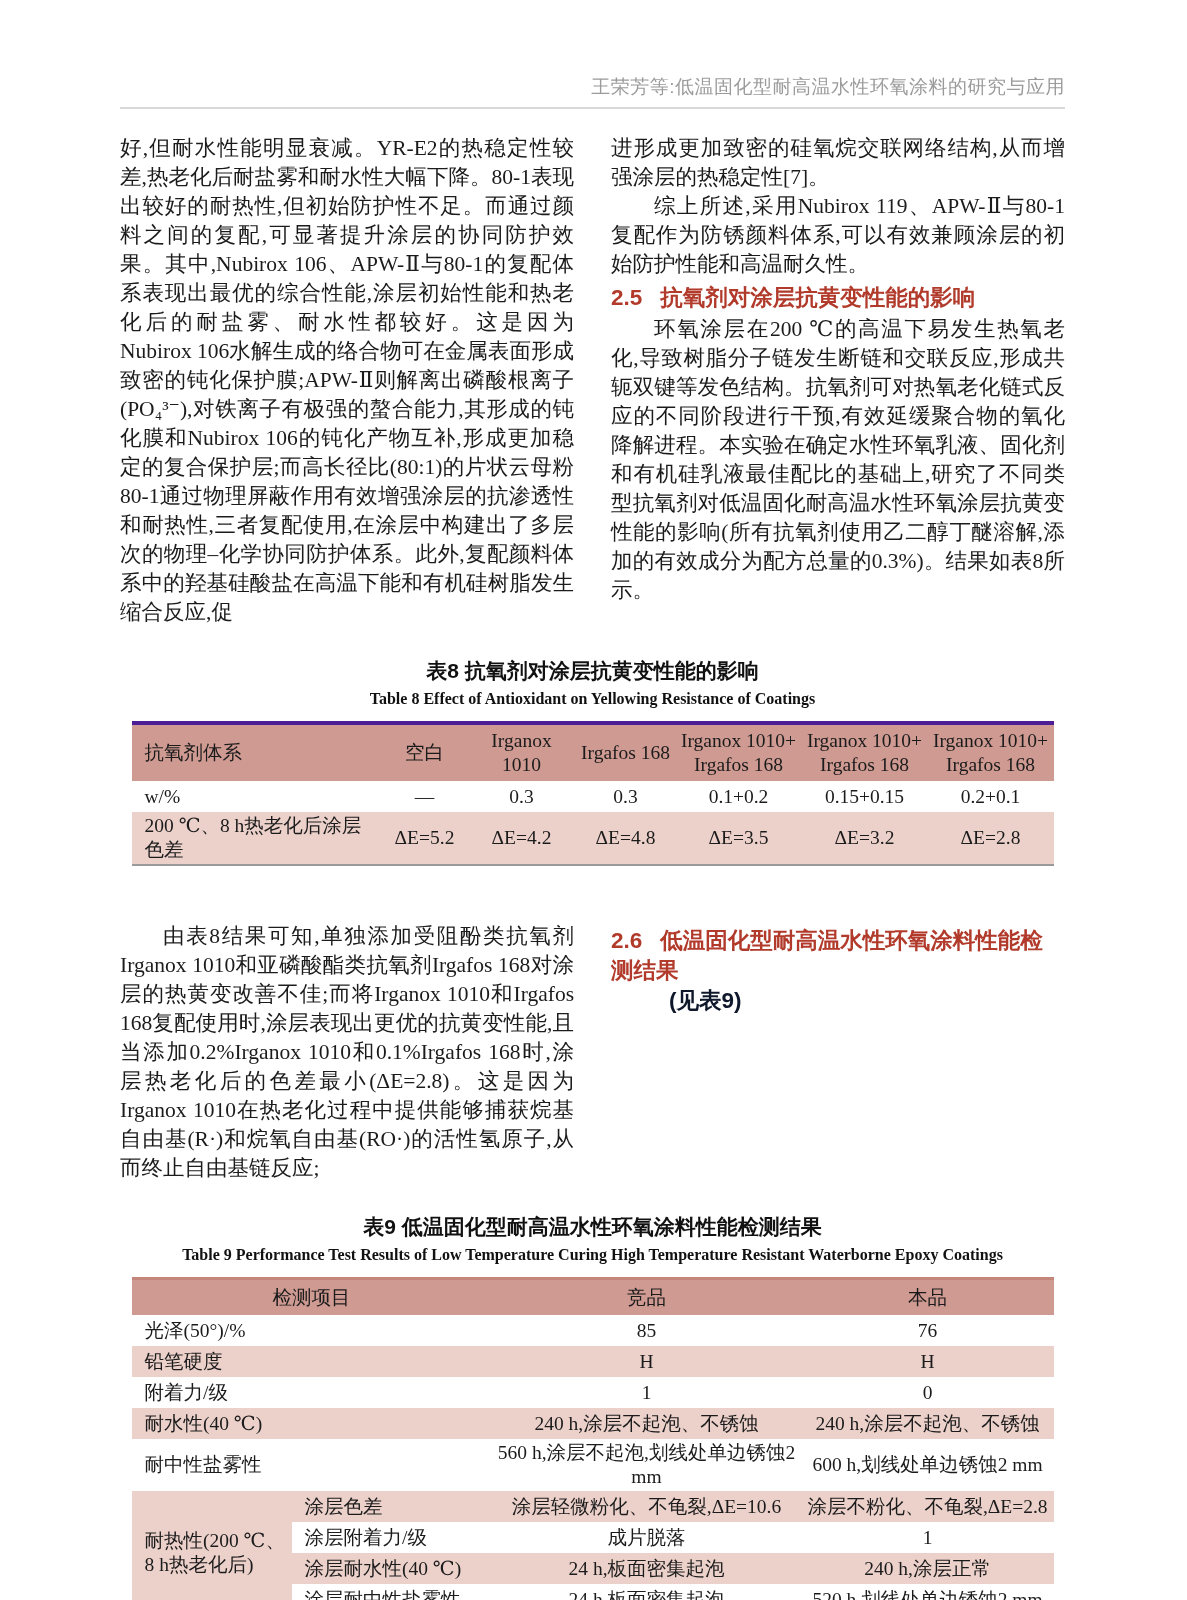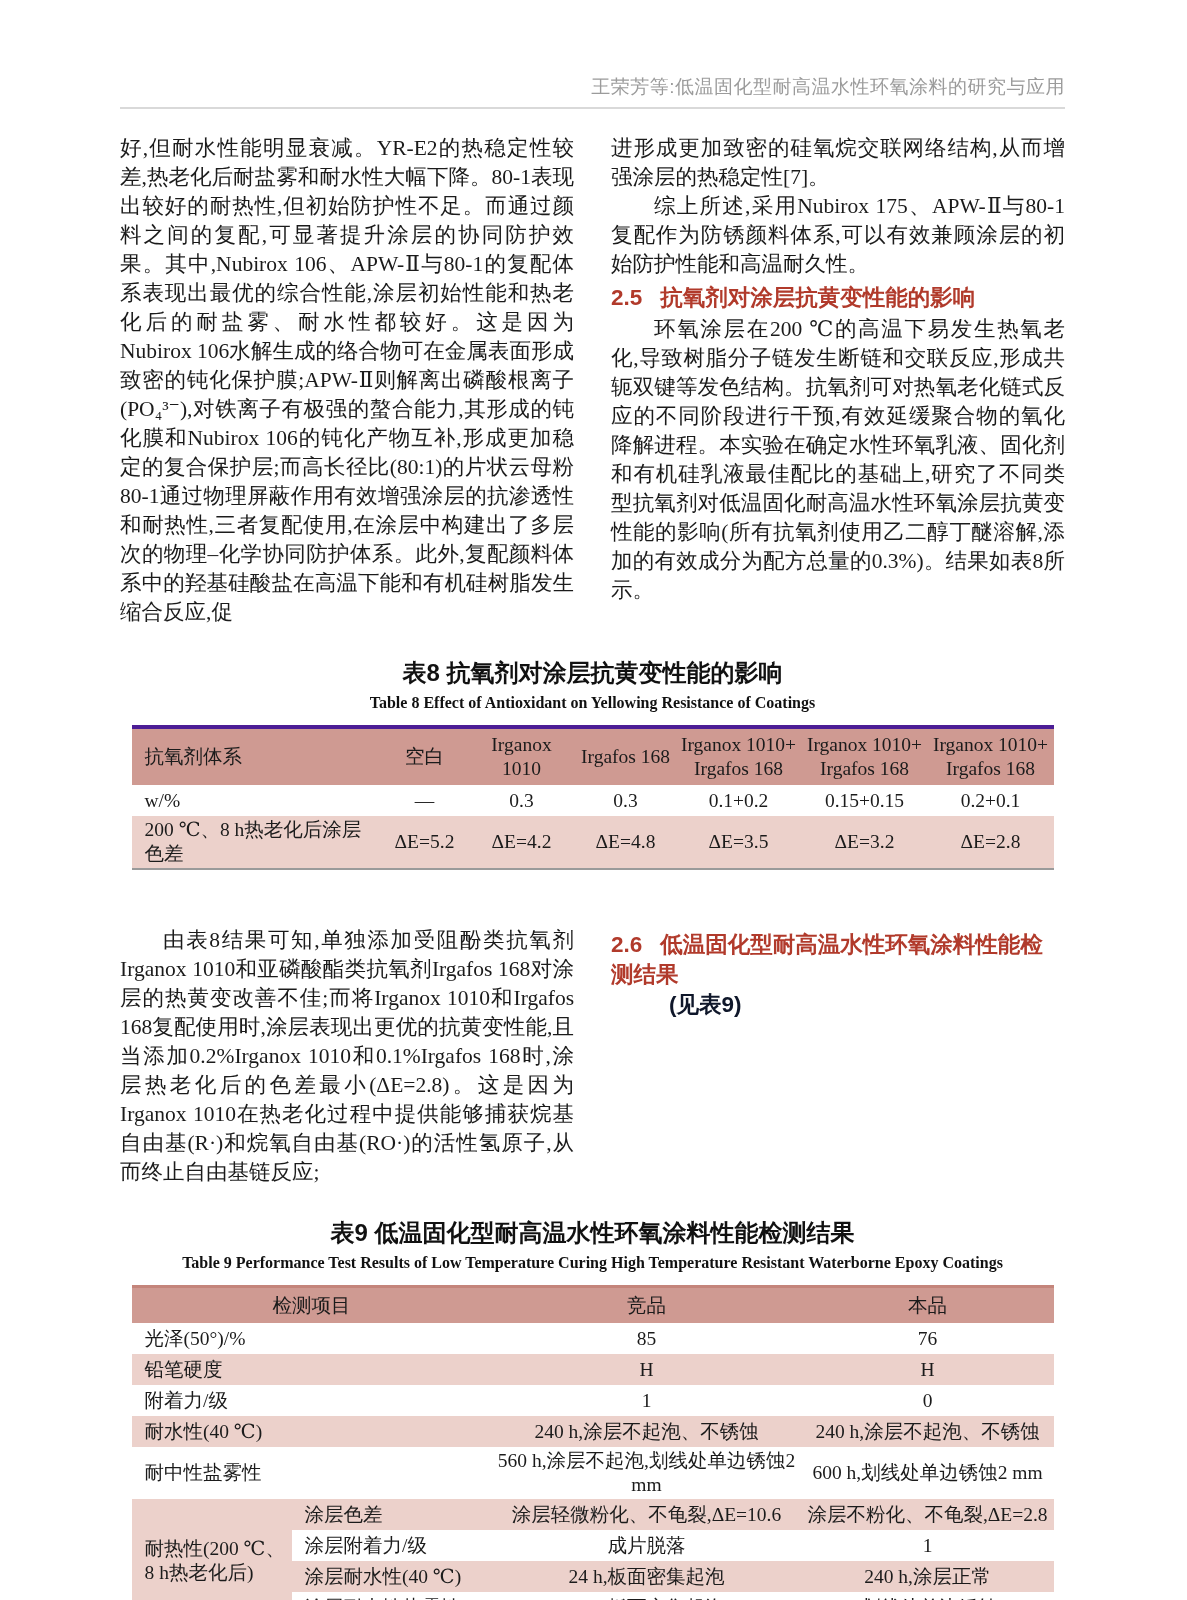--- a/index.html
+++ b/index.html
@@ -27,21 +27,21 @@
   .sec-heading{margin:4px 0 2px 0;
     font-family:"Liberation Sans","DejaVu Sans",sans-serif;
     font-size:22.5px;line-height:30px;font-weight:bold;color:#b13a2b;}
   .sec-heading .sec-num{margin-right:18px;}
   .sec-sub{display:block;padding-left:58px;font-family:"Liberation Sans","DejaVu Sans",sans-serif;
     font-size:22.5px;line-height:30px;font-weight:bold;color:#0f172a;}
 
   
   .table-block{margin-top:30px;}
   .tbl-title-zh{text-align:center;font-family:"Liberation Sans","DejaVu Sans",sans-serif;
-    font-weight:bold;font-size:24px;color:#111;}
+    font-weight:bold;font-size:21px;color:#111;}
   .tbl-title-en{text-align:center;font-weight:bold;font-size:16px;color:#111;margin-top:5px;}
   table{border-collapse:collapse;table-layout:fixed;width:922px;margin:13px auto 0 auto;}
   td,th{font-weight:normal;font-size:19.5px;line-height:24px;text-align:center;
     vertical-align:middle;padding:2px 4px;overflow:hidden;}
   .left{text-align:left;padding-left:13px;}
   .hdr-bg{background:#cf9a92;}
   .pink-bg{background:#ecd1cb;}
   .pre{white-space:pre-line;}
   .t8{border-top:4px solid #4c1d95;border-bottom:2px solid #9a9a9a;}
   .t8 .hdr th{height:52px;}
@@ -61,21 +61,21 @@
       <span>王荣芳等:低温固化型耐高温水性环氧涂料的研究与应用</span>
     </div>
     <div class="head-rule"></div>
 
     <div class="two-col sec1">
       <div class="col">
         <p class="body-text">好,但耐水性能明显衰减。YR-E2的热稳定性较差,热老化后耐盐雾和耐水性大幅下降。80-1表现出较好的耐热性,但初始防护性不足。而通过颜料之间的复配,可显著提升涂层的协同防护效果。其中,Nubirox 106、APW-Ⅱ与80-1的复配体系表现出最优的综合性能,涂层初始性能和热老化后的耐盐雾、耐水性都较好。这是因为Nubirox 106水解生成的络合物可在金属表面形成致密的钝化保护膜;APW-Ⅱ则解离出磷酸根离子(PO₄³⁻),对铁离子有极强的螯合能力,其形成的钝化膜和Nubirox 106的钝化产物互补,形成更加稳定的复合保护层;而高长径比(80:1)的片状云母粉80-1通过物理屏蔽作用有效增强涂层的抗渗透性和耐热性,三者复配使用,在涂层中构建出了多层次的物理–化学协同防护体系。此外,复配颜料体系中的羟基硅酸盐在高温下能和有机硅树脂发生缩合反应,促</p>
       </div>
       <div class="col">
         <p class="body-text">进形成更加致密的硅氧烷交联网络结构,从而增强涂层的热稳定性[7]。</p>
-        <p class="body-text indent">综上所述,采用Nubirox 175、APW-Ⅱ与80-1复配作为防锈颜料体系,可以有效兼顾涂层的初始防护性能和高温耐久性。</p>
+        <p class="body-text indent">综上所述,采用Nubirox 119、APW-Ⅱ与80-1复配作为防锈颜料体系,可以有效兼顾涂层的初始防护性能和高温耐久性。</p>
         <h3 class="sec-heading">
           <span class="sec-num">2.5</span><span>抗氧剂对涂层抗黄变性能的影响</span>
         </h3>
         <p class="body-text indent">环氧涂层在200 ℃的高温下易发生热氧老化,导致树脂分子链发生断链和交联反应,形成共轭双键等发色结构。抗氧剂可对热氧老化链式反应的不同阶段进行干预,有效延缓聚合物的氧化降解进程。本实验在确定水性环氧乳液、固化剂和有机硅乳液最佳配比的基础上,研究了不同类型抗氧剂对低温固化耐高温水性环氧涂层抗黄变性能的影响(所有抗氧剂使用乙二醇丁醚溶解,添加的有效成分为配方总量的0.3%)。结果如表8所示。</p>
       </div>
     </div>
 
     <div class="table-block">
       <div class="tbl-title-zh">表8  抗氧剂对涂层抗黄变性能的影响</div>
       <div class="tbl-title-en">Table 8   Effect of Antioxidant on Yellowing Resistance of Coatings</div>

